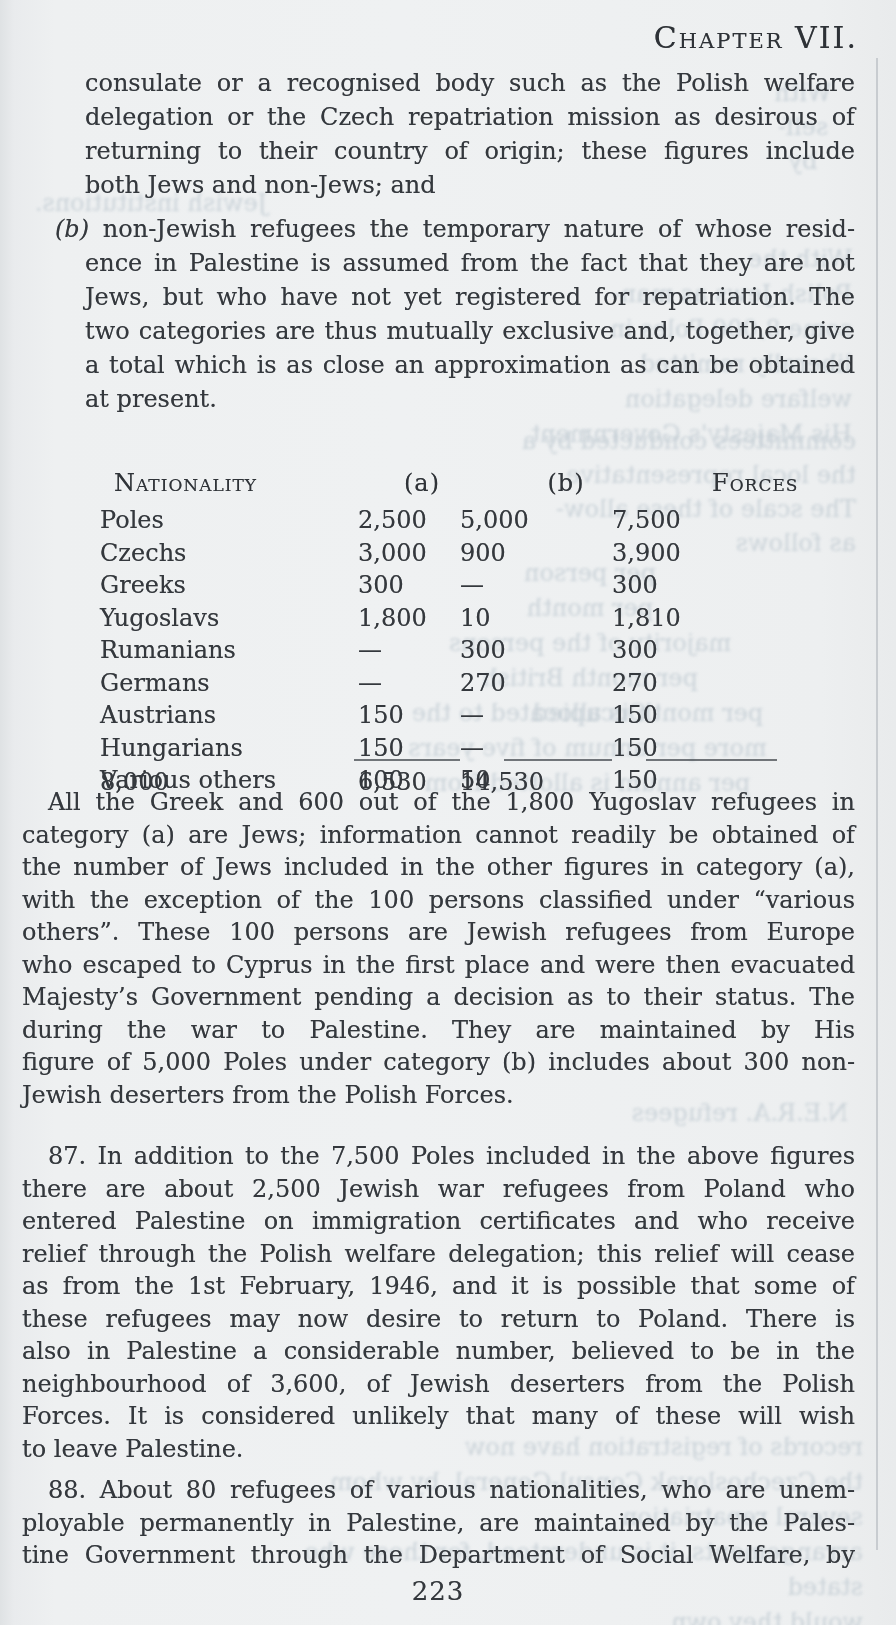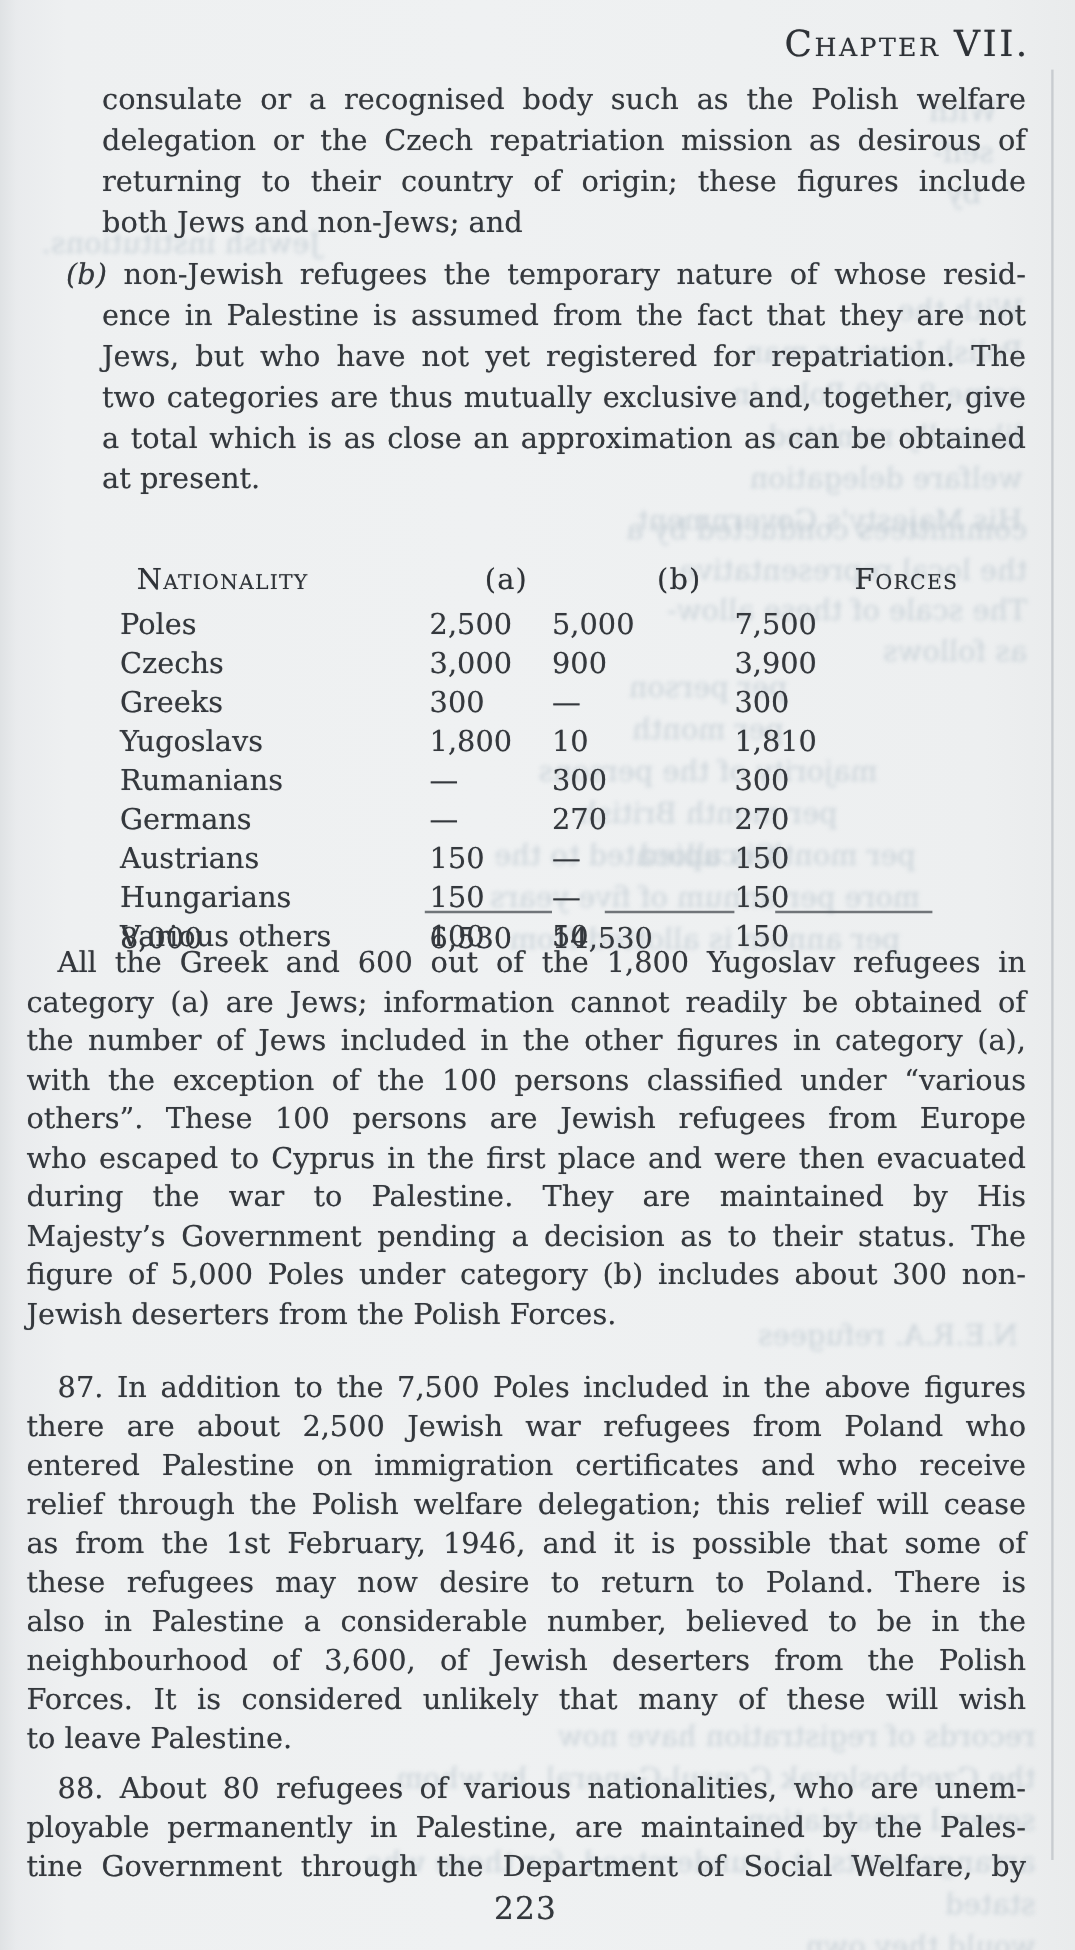--- a/index.html
+++ b/index.html
@@ -210,22 +210,22 @@
     </div>
   </div>
 
   <div id="para-all" class="abs ink lh32">
     <div class="line jline indent">All the Greek and 600 out of the 1,800 Yugoslav refugees in</div>
     <div class="line jline">category (a) are Jews;  information cannot readily be obtained of</div>
     <div class="line jline">the number of Jews included in the other figures in category (a),</div>
     <div class="line jline">with the exception of the 100 persons classified under “various</div>
     <div class="line jline">others”.  These 100 persons are Jewish refugees from Europe</div>
     <div class="line jline">who escaped to Cyprus in the first place and were then evacuated</div>
+    <div class="line jline">Majesty’s Government pending a decision as to their status.  The</div>
     <div class="line jline">during the war to Palestine.  They are maintained by His</div>
-    <div class="line jline">Majesty’s Government pending a decision as to their status.  The</div>
     <div class="line jline">figure of 5,000 Poles under category (b) includes about 300 non-</div>
     <div class="line">Jewish deserters from the Polish Forces.</div>
   </div>
 
   <div id="para-87" class="abs ink lh32">
     <div class="line jline indent">87. In addition to the 7,500 Poles included in the above figures</div>
     <div class="line jline">there are about 2,500 Jewish war refugees from Poland who</div>
     <div class="line jline">entered Palestine on immigration certificates and who receive</div>
     <div class="line jline">relief through the Polish welfare delegation;  this relief will cease</div>
     <div class="line jline">as from the 1st February, 1946, and it is possible that some of</div>

